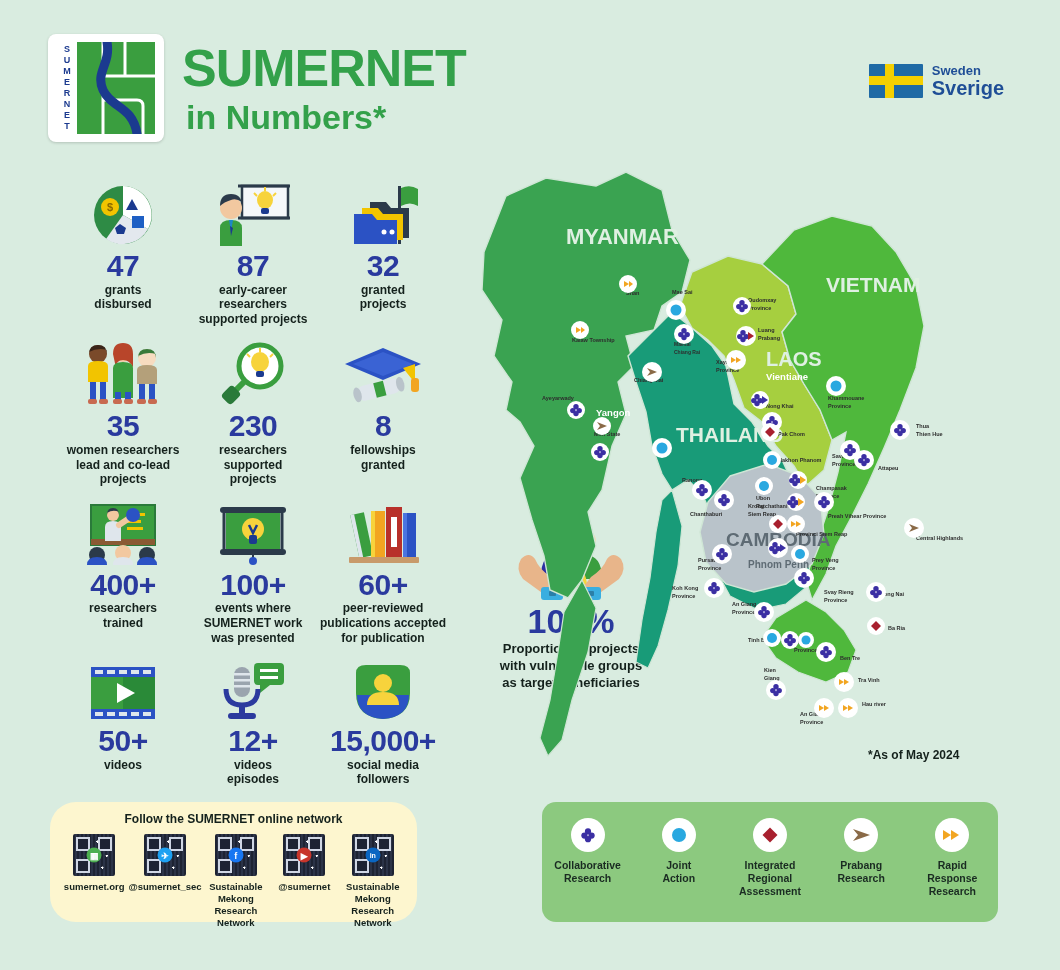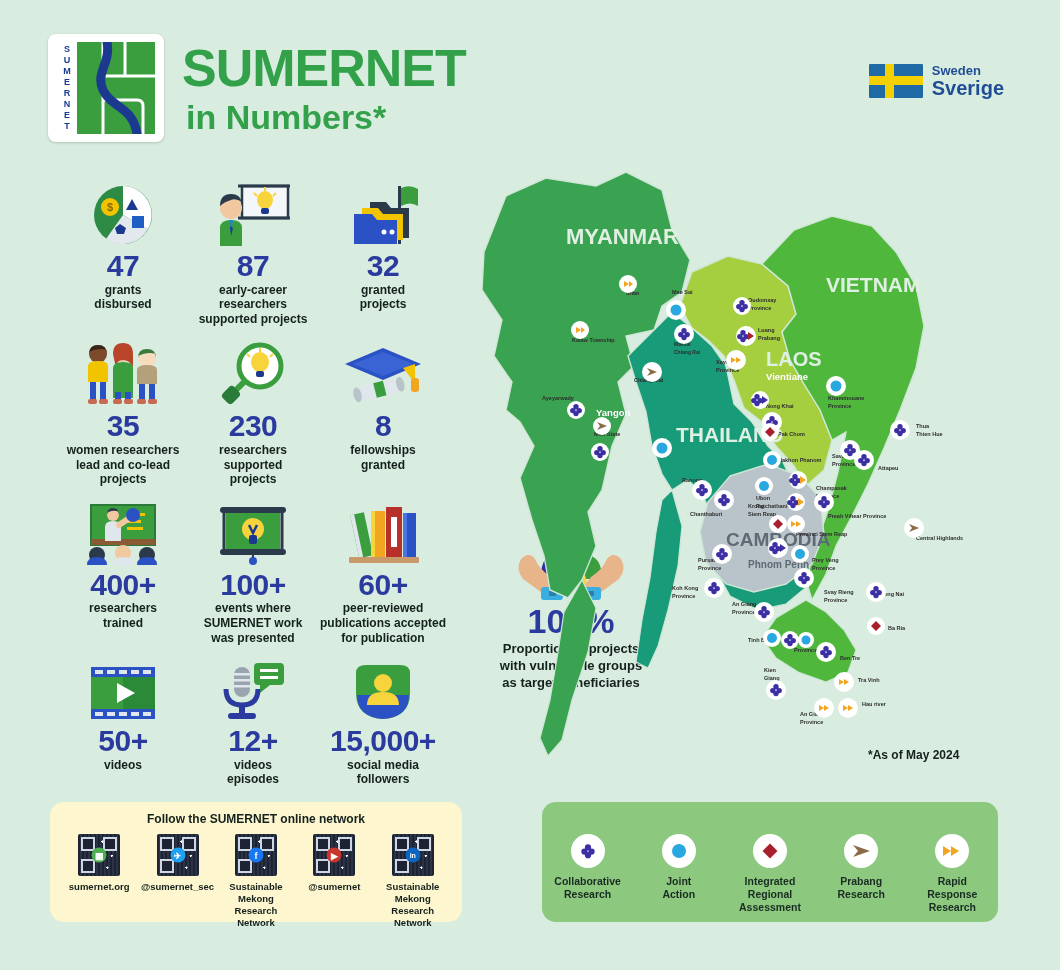--- a/index.html
+++ b/index.html
@@ -70,22 +70,22 @@
   .map-svg{width:100%;height:100%;display:block;}
   .asof{position:absolute;left:868px;top:748px;font-size:12px;font-weight:bold;color:#14211c;}
 
   .country-label{font-family:"Liberation Sans",sans-serif;font-weight:bold;fill:#dff0e2;}
   .city-label{font-family:"Liberation Sans",sans-serif;font-weight:bold;fill:#ffffff;}
   .place-label{font-family:"Liberation Sans",sans-serif;font-weight:bold;fill:#2d2d2d;}
   .cam-label{font-family:"Liberation Sans",sans-serif;font-weight:bold;fill:#5e6b74;}
 
   
   .social-panel{
-    position:absolute;left:50px;top:802px;width:412px;height:120px;
-    background:#fdf6cf;border-radius:14px;
+    position:absolute;left:50px;top:802px;width:367px;height:120px;
+    background:#fdf6cf;border-radius:26px;
   }
   .social-title{text-align:center;font-size:12px;font-weight:bold;color:#14211c;padding-top:10px;}
   .social-row{display:flex;justify-content:space-around;padding:8px 10px 0;}
   .social-item{width:74px;text-align:center;}
   .qr{
     width:42px;height:42px;margin:0 auto 5px;border-radius:2px;position:relative;
     background:
       radial-gradient(circle at 22% 30%, #fff 0 1px, transparent 1.2px),
       radial-gradient(circle at 58% 18%, #fff 0 1px, transparent 1.2px),
       radial-gradient(circle at 80% 52%, #fff 0 1px, transparent 1.2px),
@@ -102,21 +102,21 @@
     position:absolute;left:50%;top:50%;transform:translate(-50%,-50%);
     width:15px;height:15px;border-radius:50%;display:flex;align-items:center;
     justify-content:center;color:#fff;font-size:9px;font-weight:bold;
   }
   .social-cap{font-size:9.5px;font-weight:bold;color:#14211c;line-height:1.25;}
 
   
   .legend-panel{
     position:absolute;left:542px;top:802px;width:456px;height:120px;
     background:#8cc97f;border-radius:14px;
-    display:flex;justify-content:space-around;padding-top:32px;box-sizing:border-box;
+    display:flex;justify-content:space-around;padding-top:16px;box-sizing:border-box;
   }
   .legend-item{width:84px;text-align:center;}
   .legend-dot{
     width:34px;height:34px;border-radius:50%;background:#fff;margin:0 auto 7px;
     display:flex;align-items:center;justify-content:center;
   }
   .legend-cap{font-size:10.5px;font-weight:bold;color:#1a2b22;line-height:1.25;}
 </style>
 </head>
 <body>

